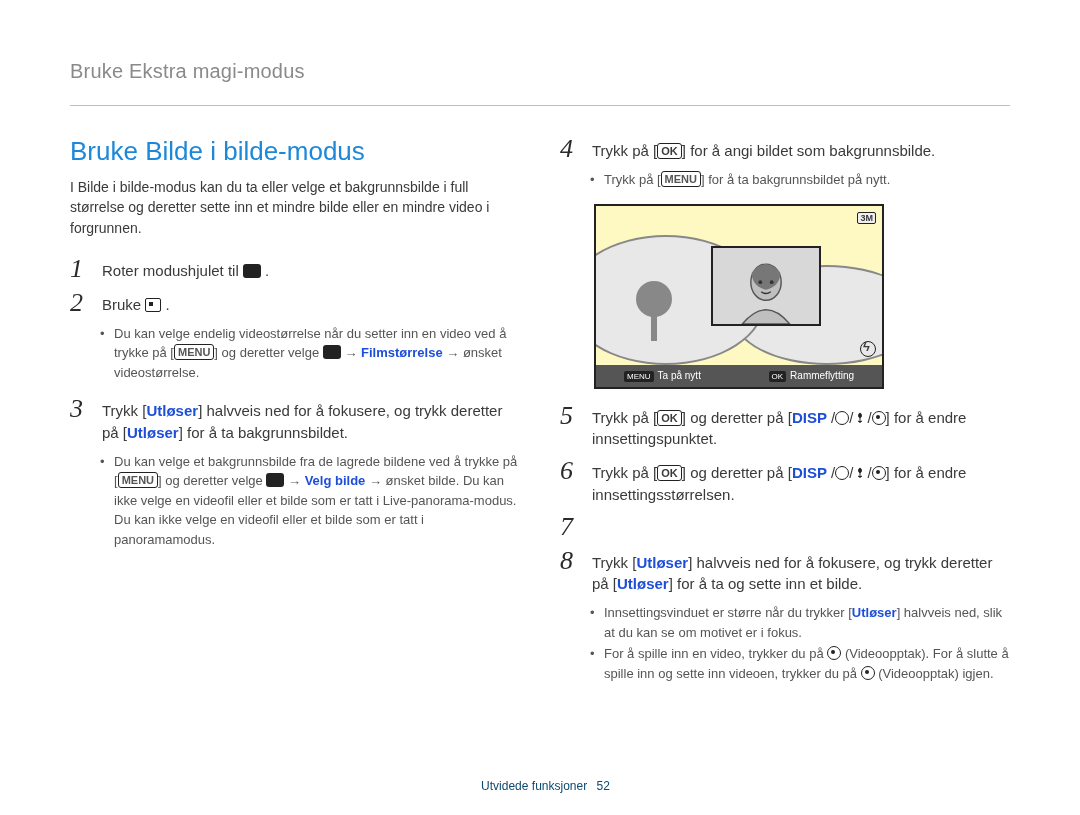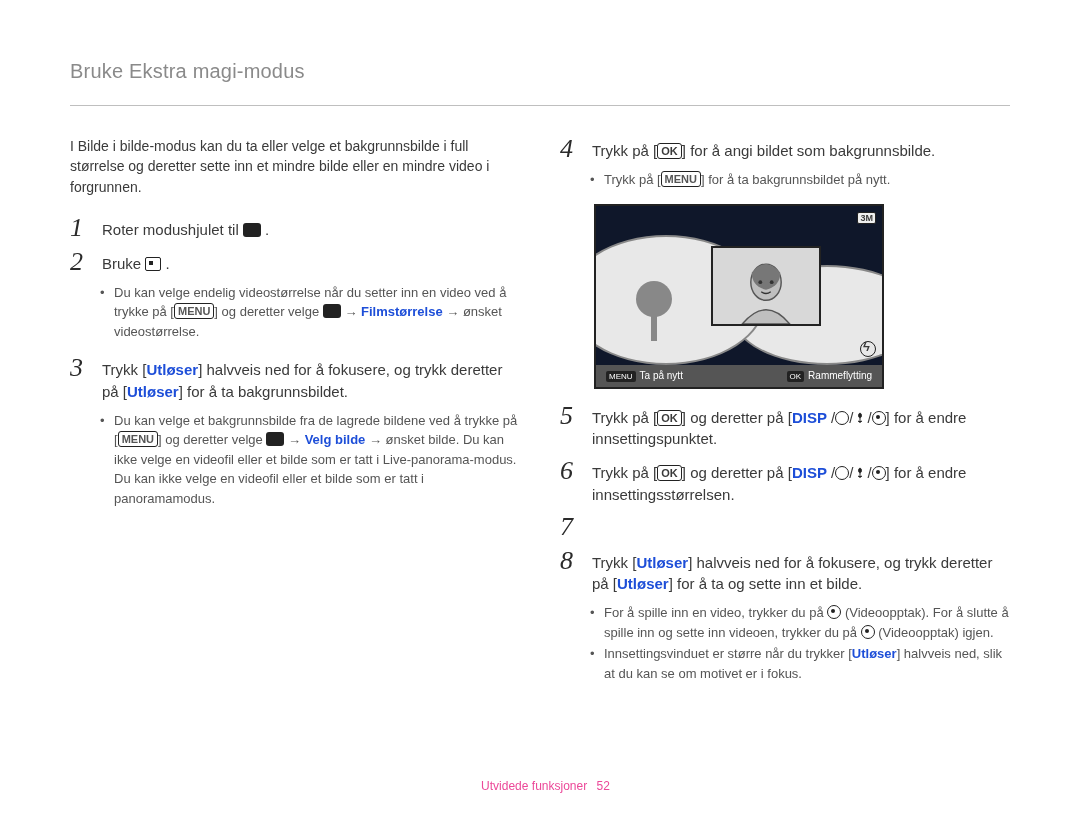--- a/index.html
+++ b/index.html
@@ -133,21 +133,21 @@
     vertical-align:-2px;
   }
   .icon-tulip svg { display:block; }
   b { font-weight: bold; color:#1d4ed8; }
   .lcd {
     width: 290px;
     margin: 12px 0 14px 34px;
   }
   .lcd-frame {
     border: 2px solid #222;
-    background: #0f172a;
+    background: #fef9c3;
     height: 185px;
     position: relative;
     overflow: hidden;
   }
   .lcd-quality {
     position:absolute; right:6px; top:6px;
     border:1px solid #222; border-radius:2px;
     font-size:9px; font-weight:bold;
     padding:0 2px; background:#efefef;
   }
@@ -157,21 +157,21 @@
     border:1.5px solid #222; border-radius:50%;
   }
   .lcd-flash::after{
     content:"ϟ"; position:absolute; left:2px; top:-3px;
     font-size:13px; font-weight:bold;
   }
   .lcd-bottom-bar {
     position:absolute; left:0; right:0; bottom:0;
     height:22px; background:#555; color:#fff;
     display:flex; align-items:center; justify-content:space-between;
-    font-size:10px; padding:0 10px;
+    font-size:10px; padding:0 28px;
   }
   .lcd-bottom-bar span.tag {
     background:#222; border-radius:2px; padding:1px 3px; margin-right:4px; font-size:8px;
   }
   .hill {
     position:absolute; left:-30px; bottom:22px;
     width:200px; height:130px;
     border:2px solid #888; border-radius:50%;
     background:#e8e8e8;
   }
@@ -195,35 +195,36 @@
     width:110px; height:80px;
     border:2px solid #222; background:#d8d8d8;
   }
   .pip-frame svg { width:100%; height:100%; }
   .footer {
     position:absolute;
     bottom: 22px;
     left:0; right:0;
     text-align:center;
     font-size:12px;
-    color:#ec4899;
+    color:#0c4a6e;
     margin-left:11px;
   }
   .footer .pg { margin-left:6px; }
 </style>
 </head>
 <body>
 
 <div class="header">
   <span>Bruke Ekstra magi-modus</span>
 </div>
 
 <div class="columns">
 
   <div class="col">
+    <h2 class="title">Bruke Bilde i bilde-modus</h2>
     <p class="intro">I Bilde i bilde-modus kan du ta eller velge et bakgrunnsbilde i full størrelse og deretter sette inn et mindre bilde eller en mindre video i forgrunnen.</p>
 
     <div class="step">
       <div class="step-num">1</div>
       <div class="step-body">
         <span>Roter modushjulet til </span><span class="icon-rounded-dark"></span><span> .</span>
       </div>
     </div>
 
     <div class="step">
@@ -316,24 +317,24 @@
     </div>
 
     <div class="step">
       <div class="step-num">8</div>
       <div class="step-body">
         <span>Trykk [</span><b>Utløser</b><span>] halvveis ned for å fokusere, og trykk deretter på [</span><b>Utløser</b><span>] for å ta og sette inn et bilde.</span>
       </div>
     </div>
     <ul class="sub">
       <li>
+        <span>Innsettingsvinduet er større når du trykker [</span><b>Utløser</b><span>] halvveis ned, slik at du kan se om motivet er i fokus.</span>
+      </li>
+      <li>
         <span>For å spille inn en video, trykker du på </span><span class="icon-circle filled"></span><span> (Videoopptak). For å slutte å spille inn og sette inn videoen, trykker du på </span><span class="icon-circle filled"></span><span> (Videoopptak) igjen.</span>
-      </li>
-      <li>
-        <span>Innsettingsvinduet er større når du trykker [</span><b>Utløser</b><span>] halvveis ned, slik at du kan se om motivet er i fokus.</span>
       </li>
     </ul>
 
   </div>
 </div>
 
 <div class="footer">
   <span>Utvidede funksjoner</span>
   <span class="pg">52</span>
 </div>

